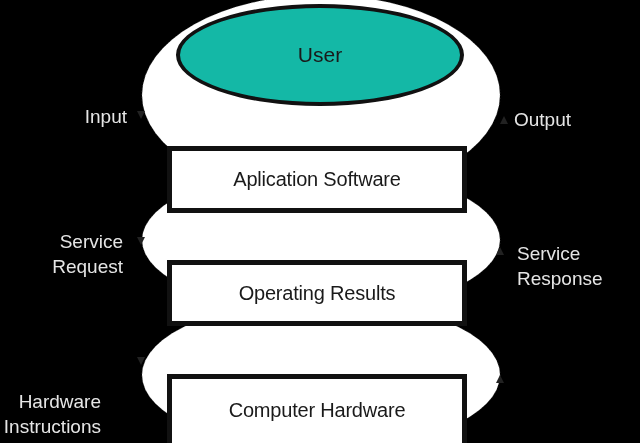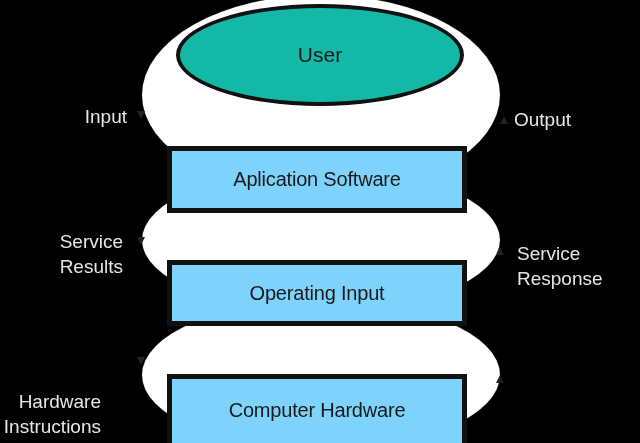--- a/index.html
+++ b/index.html
@@ -17,21 +17,21 @@
     #diagram {
       position: absolute;
       left: 0;
       top: 0;
       width: 640px;
       height: 443px;
     }
     .node-box {
       position: absolute;
       box-sizing: border-box;
-      background: #7dd3fc;
+      background: #ffffff;
       border: 5px solid #111111;
       display: flex;
       align-items: center;
       justify-content: center;
       color: #1a1a1a;
       font-size: 20px;
       letter-spacing: -0.2px;
     }
     .node-ellipse {
       position: absolute;
@@ -85,38 +85,38 @@
 
   <div class="node-ellipse" style="left:176px; top:4px; width:288px; height:102px;">
     <span>User</span>
   </div>
 
   <div class="node-box" style="left:167px; top:146px; width:300px; height:67px;">
     <span>Aplication Software</span>
   </div>
 
   <div class="node-box" style="left:167px; top:260px; width:300px; height:66px;">
-    <span>Operating Input</span>
+    <span>Operating Results</span>
   </div>
 
   <div class="node-box" style="left:167px; top:374px; width:300px; height:74px;">
     <span style="margin-bottom:2px;">Computer Hardware</span>
   </div>
 
   <div class="flow-label left" style="right:513px; top:104px;">
     <div>Input</div>
   </div>
 
   <div class="flow-label right" style="left:514px; top:107px;">
     <div>Output</div>
   </div>
 
   <div class="flow-label left" style="right:517px; top:229px;">
     <div>Service</div>
-    <div>Results</div>
+    <div>Request</div>
   </div>
 
   <div class="flow-label right" style="left:517px; top:241px;">
     <div>Service</div>
     <div>Response</div>
   </div>
 
   <div class="flow-label left" style="right:539px; top:351px;margin-top:38px;">
     <div>Hardware</div>
     <div>Instructions</div>

